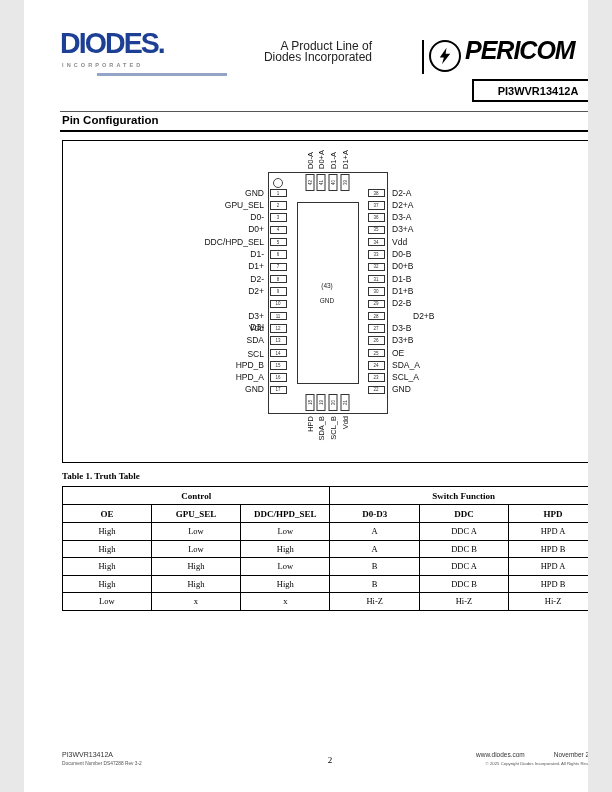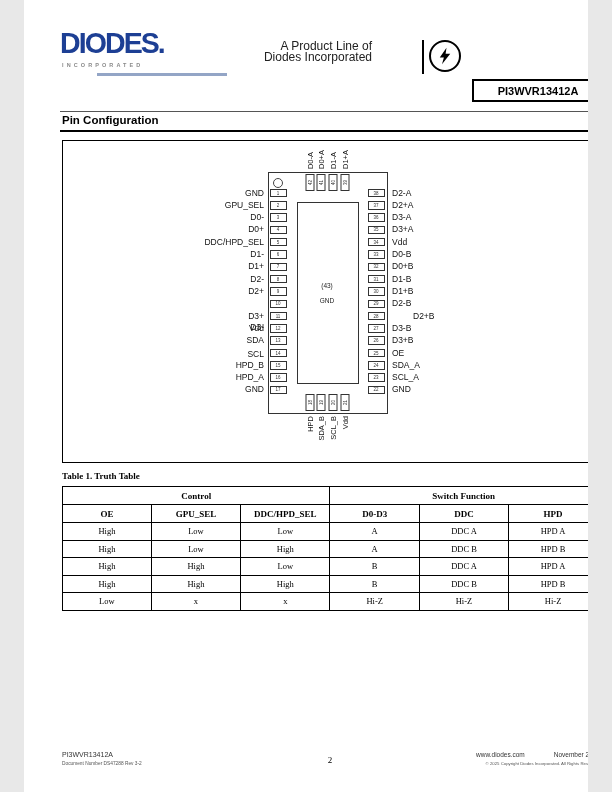--- a/index.html
+++ b/index.html
@@ -69,20 +69,21 @@
     <div>Diodes Incorporated</div>
   </div>
 
   <div class="abs" id="hdr-divider"></div>
 
   <div class="abs" id="bolt-circle">
     <svg width="18" height="18" viewBox="0 0 24 24" aria-hidden="true">
       <path d="M14 1 L5 14 L10.5 14 L8 23 L19 9 L12.8 9 Z" fill="#000"></path>
     </svg>
   </div>
+  <div class="abs" id="pericom-word">PERICOM</div>
   <div class="abs" id="pericom-reg">®</div>
 
   <div class="abs" id="partbox">PI3WVR13412A</div>
 
   <div class="abs" id="rule-top"></div>
   <div class="abs" id="sec-title">Pin Configuration</div>
   <div class="abs" id="rule-bot"></div>
 
   <div class="abs" id="frame"></div>
   <div class="abs" id="chip-body"></div>

